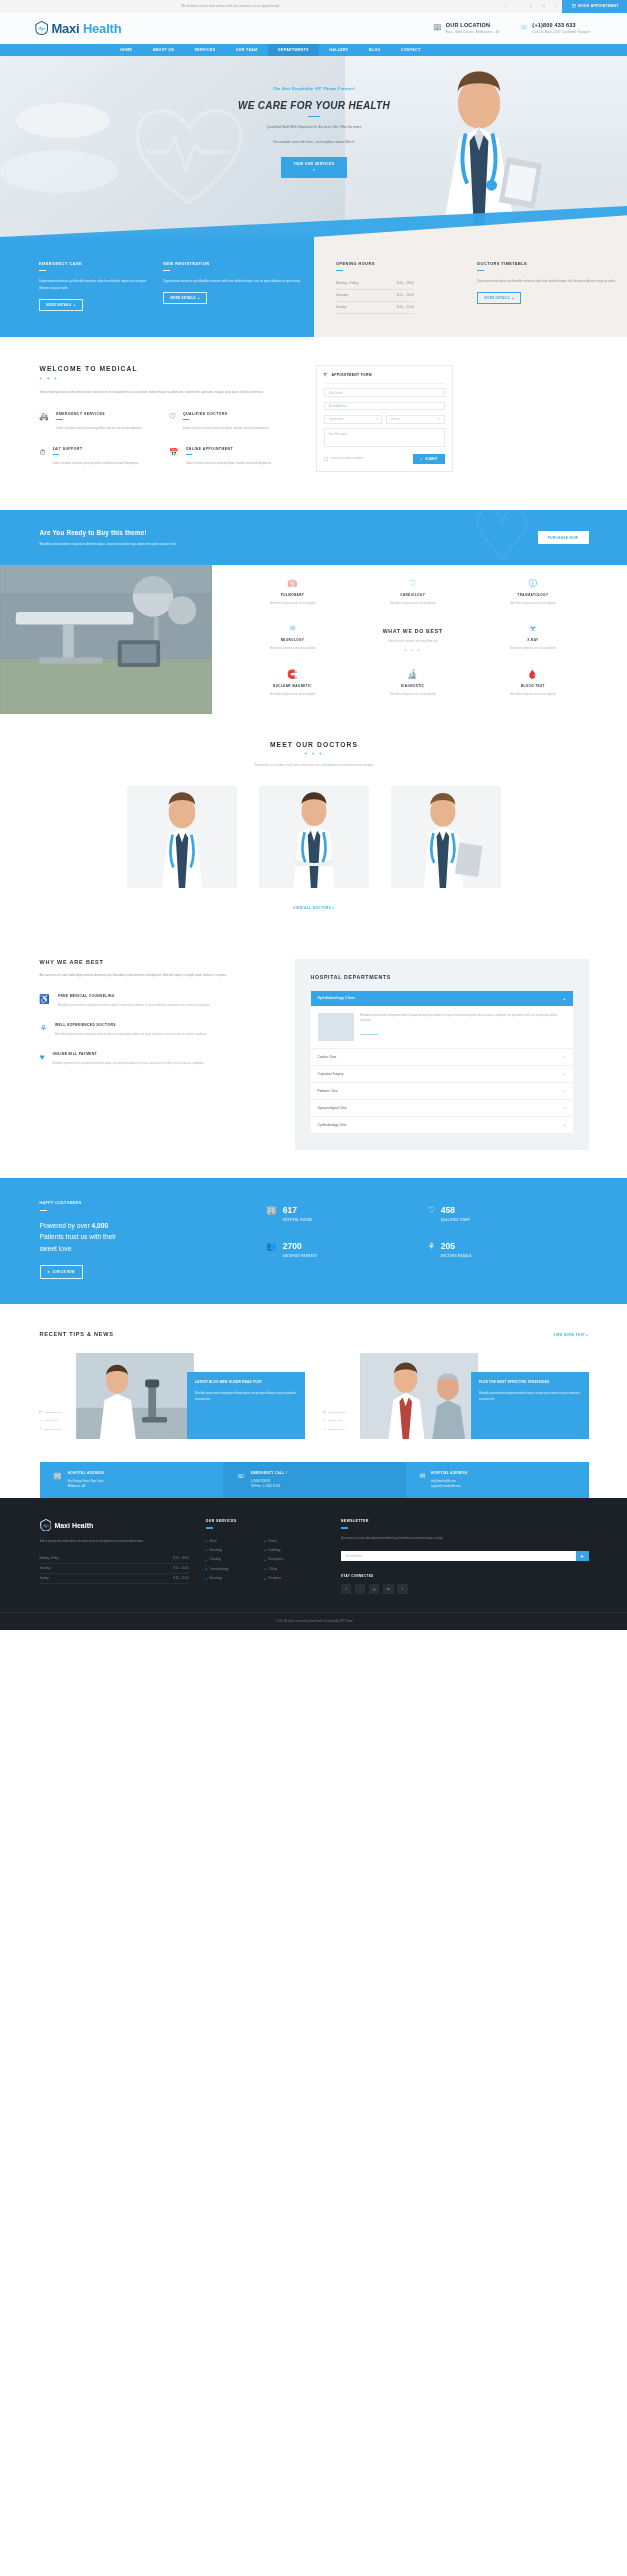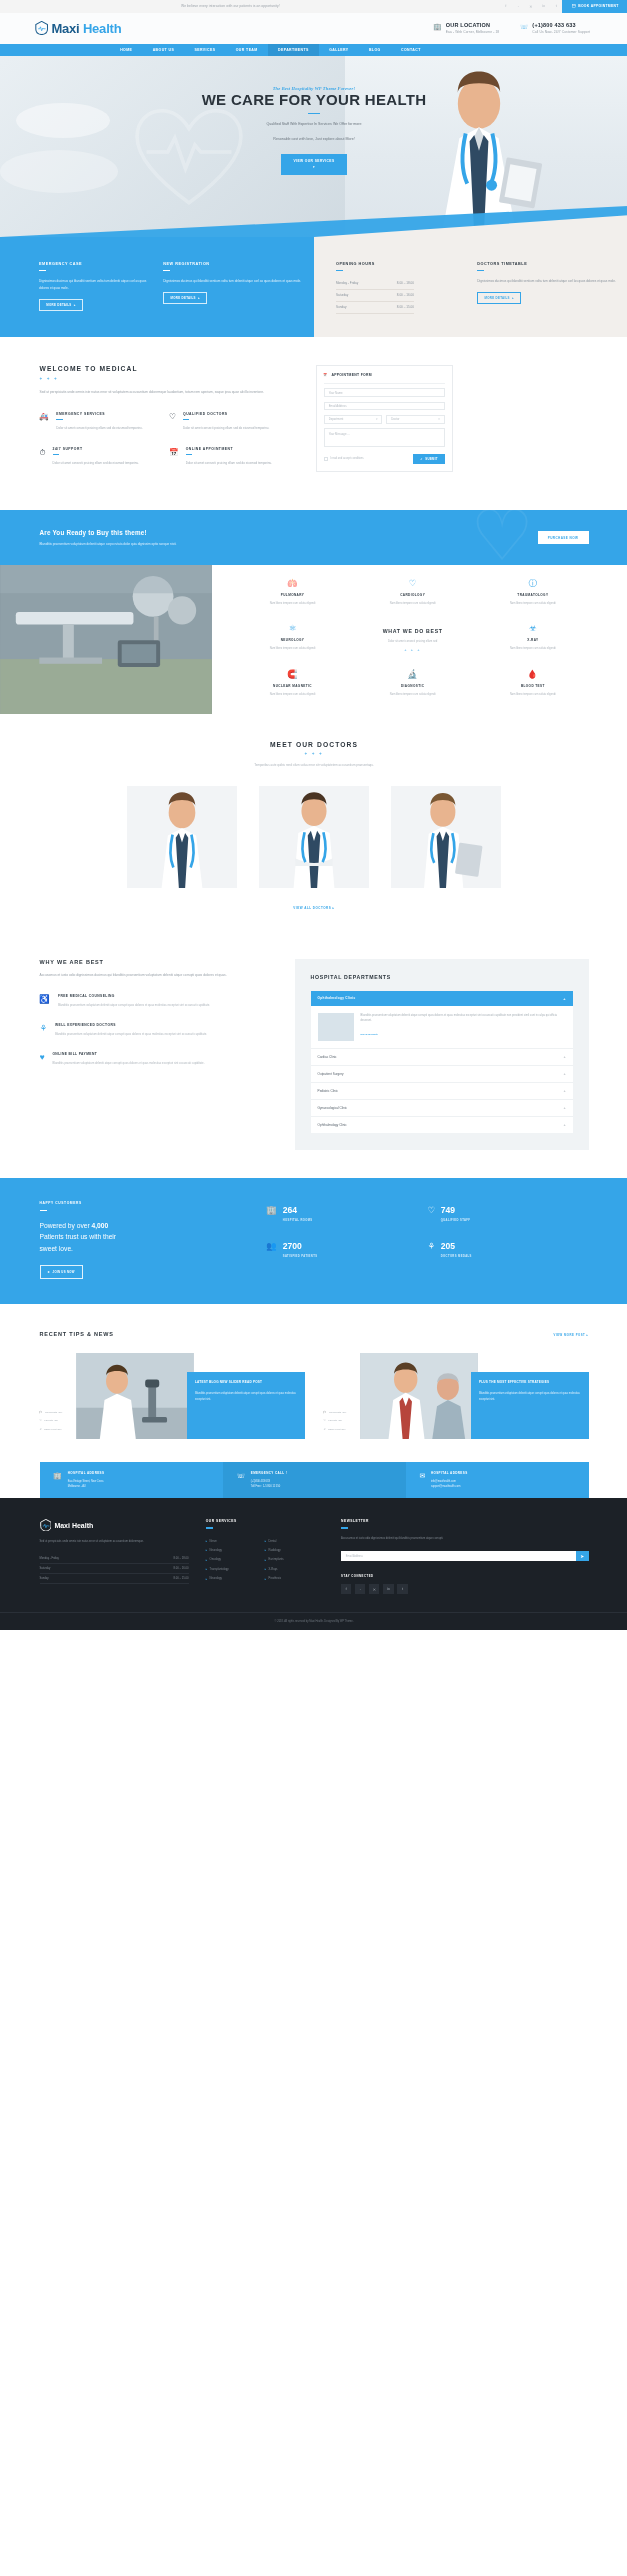--- a/index.html
+++ b/index.html
@@ -44,21 +44,21 @@
   .hero { position:relative; height:181px; overflow:hidden;
           background:linear-gradient(180deg,#eef3f6 0%,#e3eaef 55%,#dde5eb 100%); }
   .hero .bg-l { position:absolute; left:0; top:0; width:55%; height:100%;
      background:linear-gradient(135deg,#e9eff3 0%,#d9e2e8 60%,#cfd9e0 100%); opacity:.9; }
   .hero .cloud { position:absolute; border-radius:50%; background:#fff; opacity:.45; }
   .hero .heart { position:absolute; left:130px; top:43px; width:118px; height:118px; opacity:.25; }
   .hero .doc { position:absolute; right:47px; bottom:0; width:204px; height:171px; }
   .hero-copy { position:absolute; left:0; right:0; top:30px; text-align:center; }
   .hero-copy .kick { font-family:"Liberation Serif", serif; color:#35a5e8; font-size:4.4px;
                      font-style:italic; font-weight:bold; letter-spacing:0.2px; }
-  .hero-copy h1 { font-size:15px; letter-spacing:0.3px; color:#2b343c; margin-top:0; font-weight:bold; }
+  .hero-copy h1 { font-size:10px; letter-spacing:0.3px; color:#2b343c; margin-top:9px; font-weight:bold;font-style:italic; }
   .hero-copy .dash { width:12.6px; height:1.6px; background:#35a5e8; margin:4.7px auto 0; }
   .hero-copy p { font-size:3.6px; color:#6a747d; line-height:2; margin-top:7px; }
   .hero-btn { display:inline-flex; flex-direction:column; align-items:center; justify-content:center;
               background:#35a5e8; color:#fff; font-size:3.3px; font-weight:bold; letter-spacing:0.4px;
               padding:5.5px 12.6px 6.3px; margin-top:11px; }
   .hero-btn .arw { font-size:3.1px; margin-top:1.6px; }
   .hero .wedge { position:absolute; left:0; bottom:0; width:100%; height:31px; }
 
   
   .strip { display:flex; height:100px; }
@@ -655,28 +655,28 @@
       <h2><span>Powered by over </span><b>4,000</b><br><span>Patients trust us with their</span><br><span>sweet love.</span></h2>
       <span class="join">
           <span>✚</span>
           <span>JOIN US NOW</span>
         </span>
     </div>
     <div class="cnt-r">
       <div class="cbox">
         <span class="ic">🏢</span>
         <span>
-            <div class="n">264</div>
+            <div class="n">617</div>
             <div class="l">HOSPITAL ROOMS</div>
           </span>
       </div>
       <div class="cbox">
         <span class="ic">♡</span>
         <span>
-            <div class="n">749</div>
+            <div class="n">458</div>
             <div class="l">QUALIFIED STAFF</div>
           </span>
       </div>
       <div class="cbox">
         <span class="ic">👥</span>
         <span>
             <div class="n">2700</div>
             <div class="l">SATISFIED PATIENTS</div>
           </span>
       </div>

